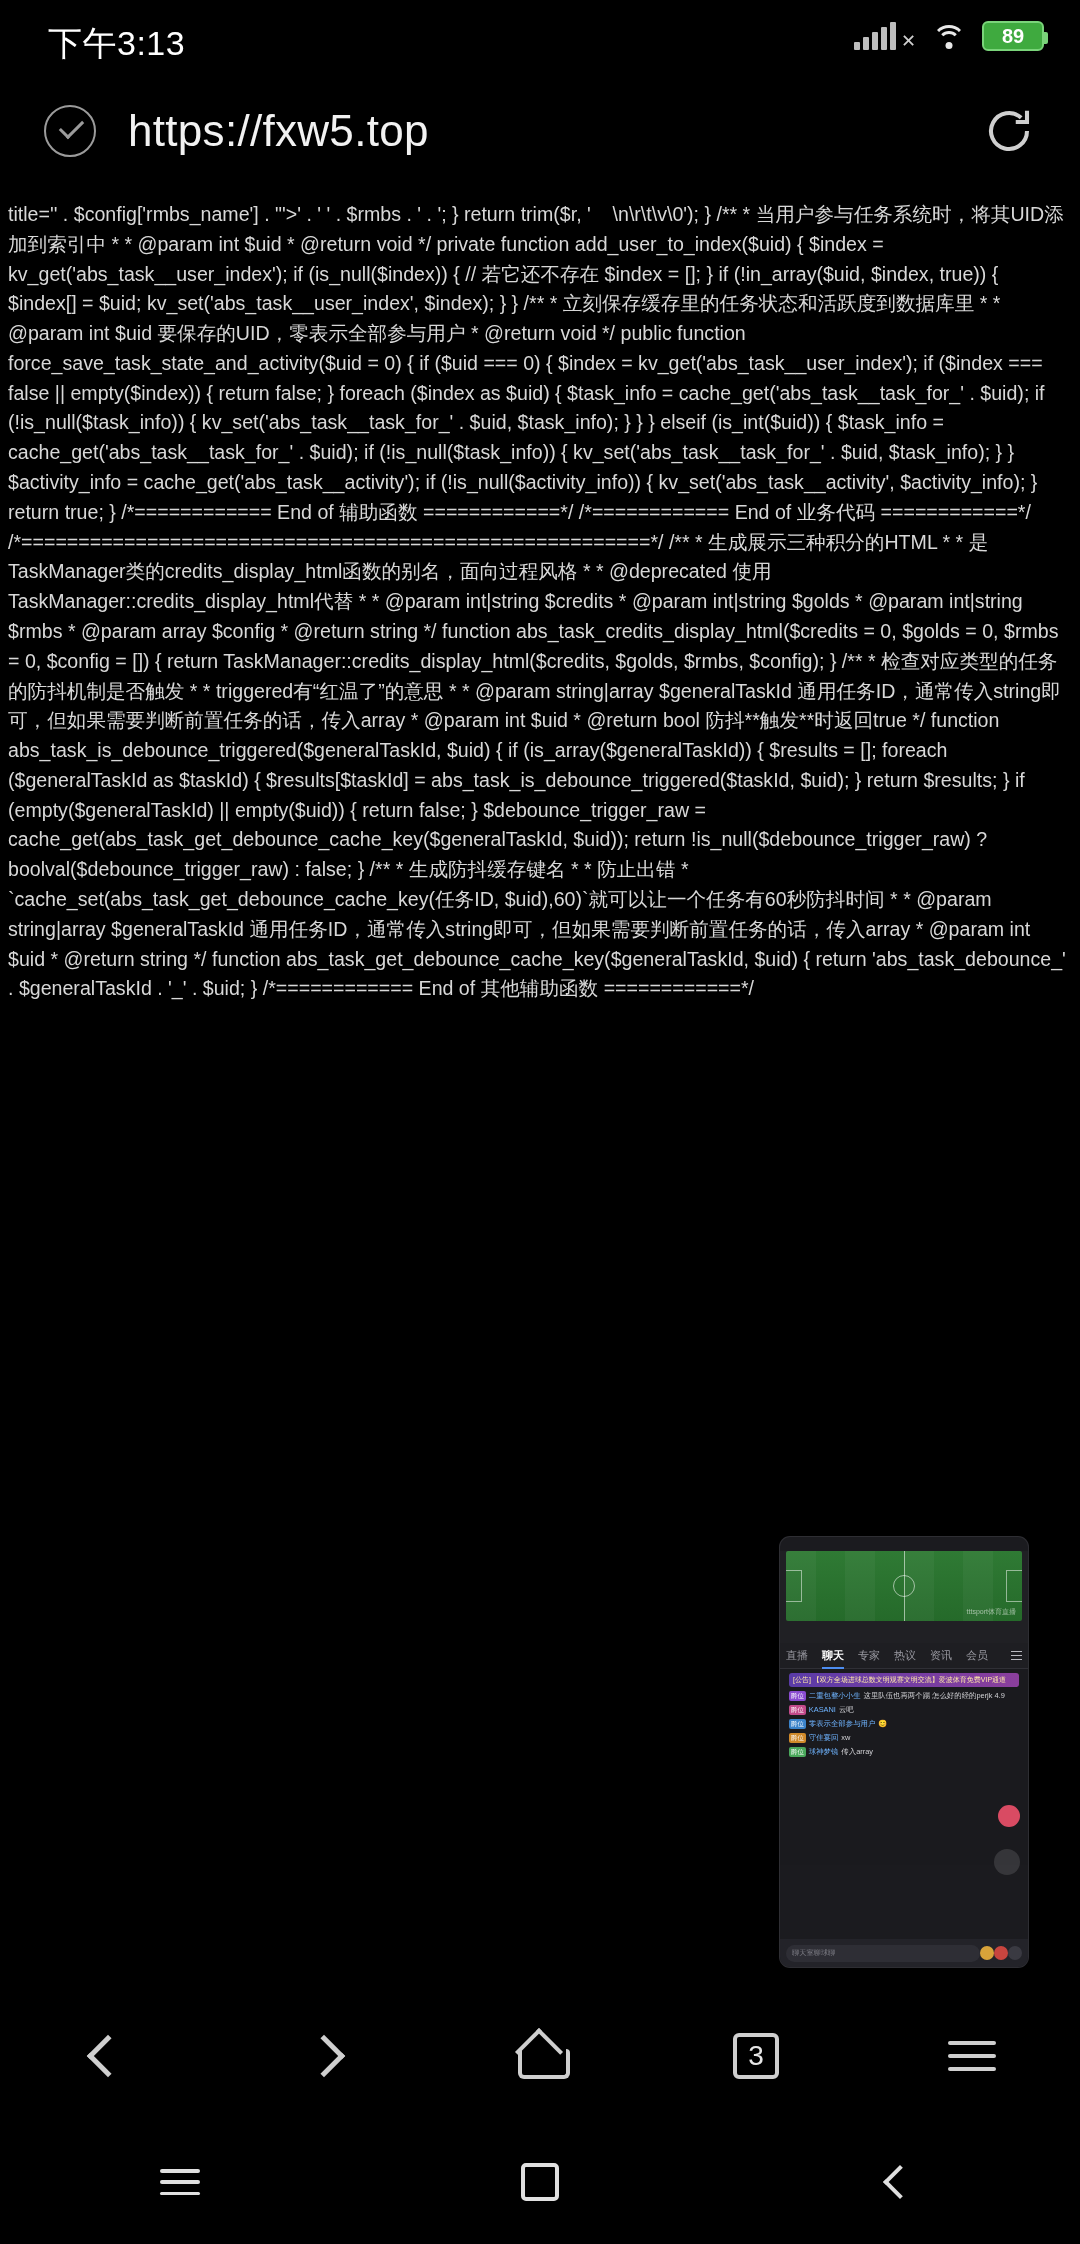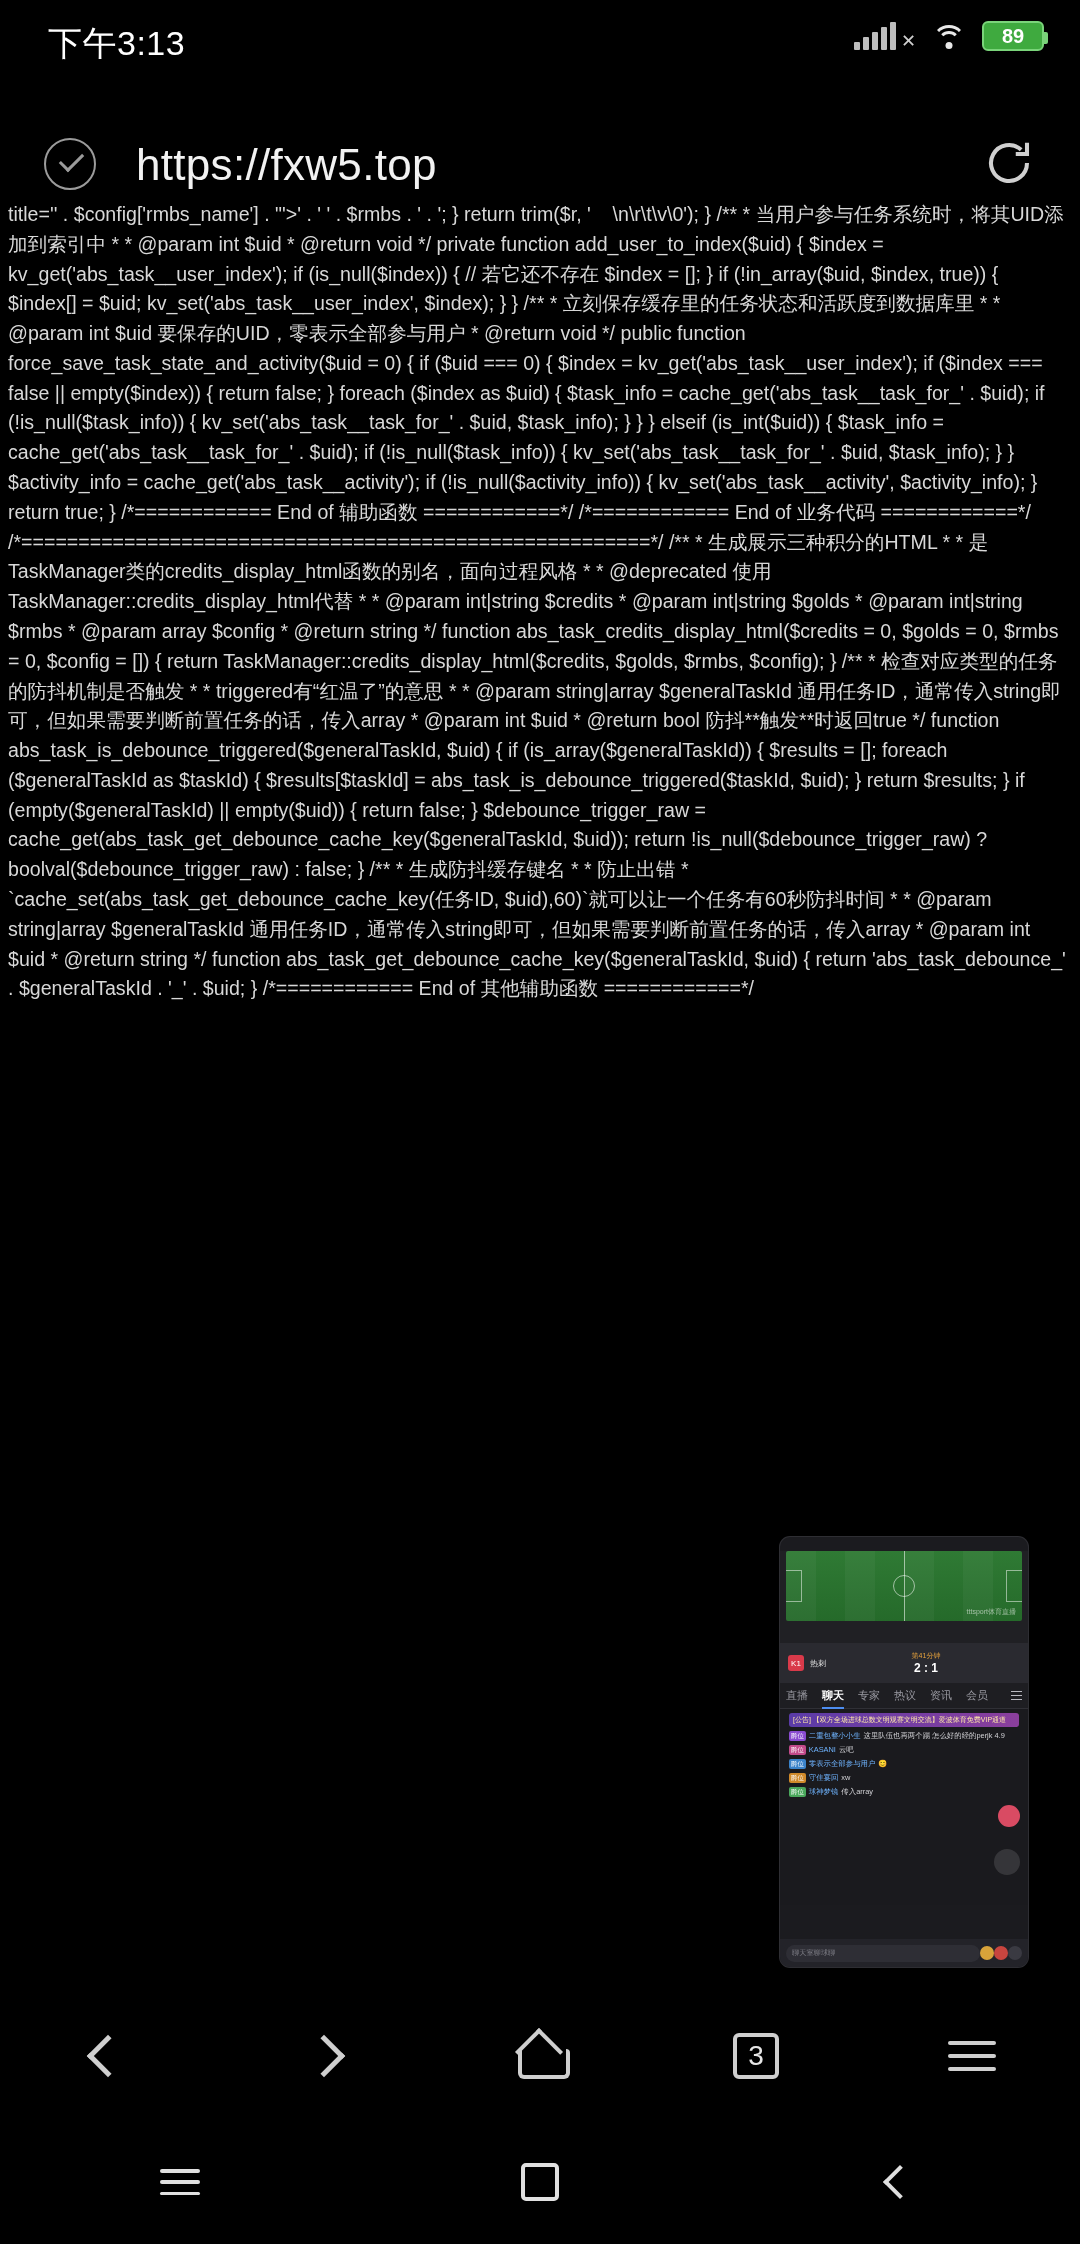--- a/index.html
+++ b/index.html
@@ -106,23 +106,23 @@
   .battery-label {
     font-size: 20px;
     color: #ffffff;
     font-weight: bold;
   }
 
   
   .urlbar {
     height: 118px;
     display: flex;
-    align-items: flex-end;
+    align-items: center;
     padding: 0 44px;
-    gap: 40px;
+    gap: 32px;
   }
   .shield {
     width: 52px; height: 52px;
     border: 2.5px solid #9b9b9b;
     border-radius: 50%;
     position: relative;
     flex: 0 0 auto;
   }
   .shield::after {
     content: "";
@@ -484,28 +484,20 @@
       <div class="stripe" style="left:50%"></div>
       <div class="stripe" style="left:75%"></div>
       <div class="line-c"></div>
       <div class="circle"></div>
       <div class="boxl"></div>
       <div class="boxr"></div>
       <div class="watermark">tttsport体育直播</div>
     </div>
   </div>
 
-  <div class="score-row">
-    <div class="score-badge">K1</div>
-    <div class="score-team">热刺</div>
-    <div class="score-center">
-      <div class="score-state">第41分钟</div>
-      <div class="score-num">2 : 1</div>
-    </div>
-  </div>
 
   <div class="tabs">
     <div class="tab">直播</div>
     <div class="tab active">聊天</div>
     <div class="tab">专家</div>
     <div class="tab">热议</div>
     <div class="tab">资讯</div>
     <div class="tab">会员</div>
     <div class="hamburger-mini">
         <i></i>

